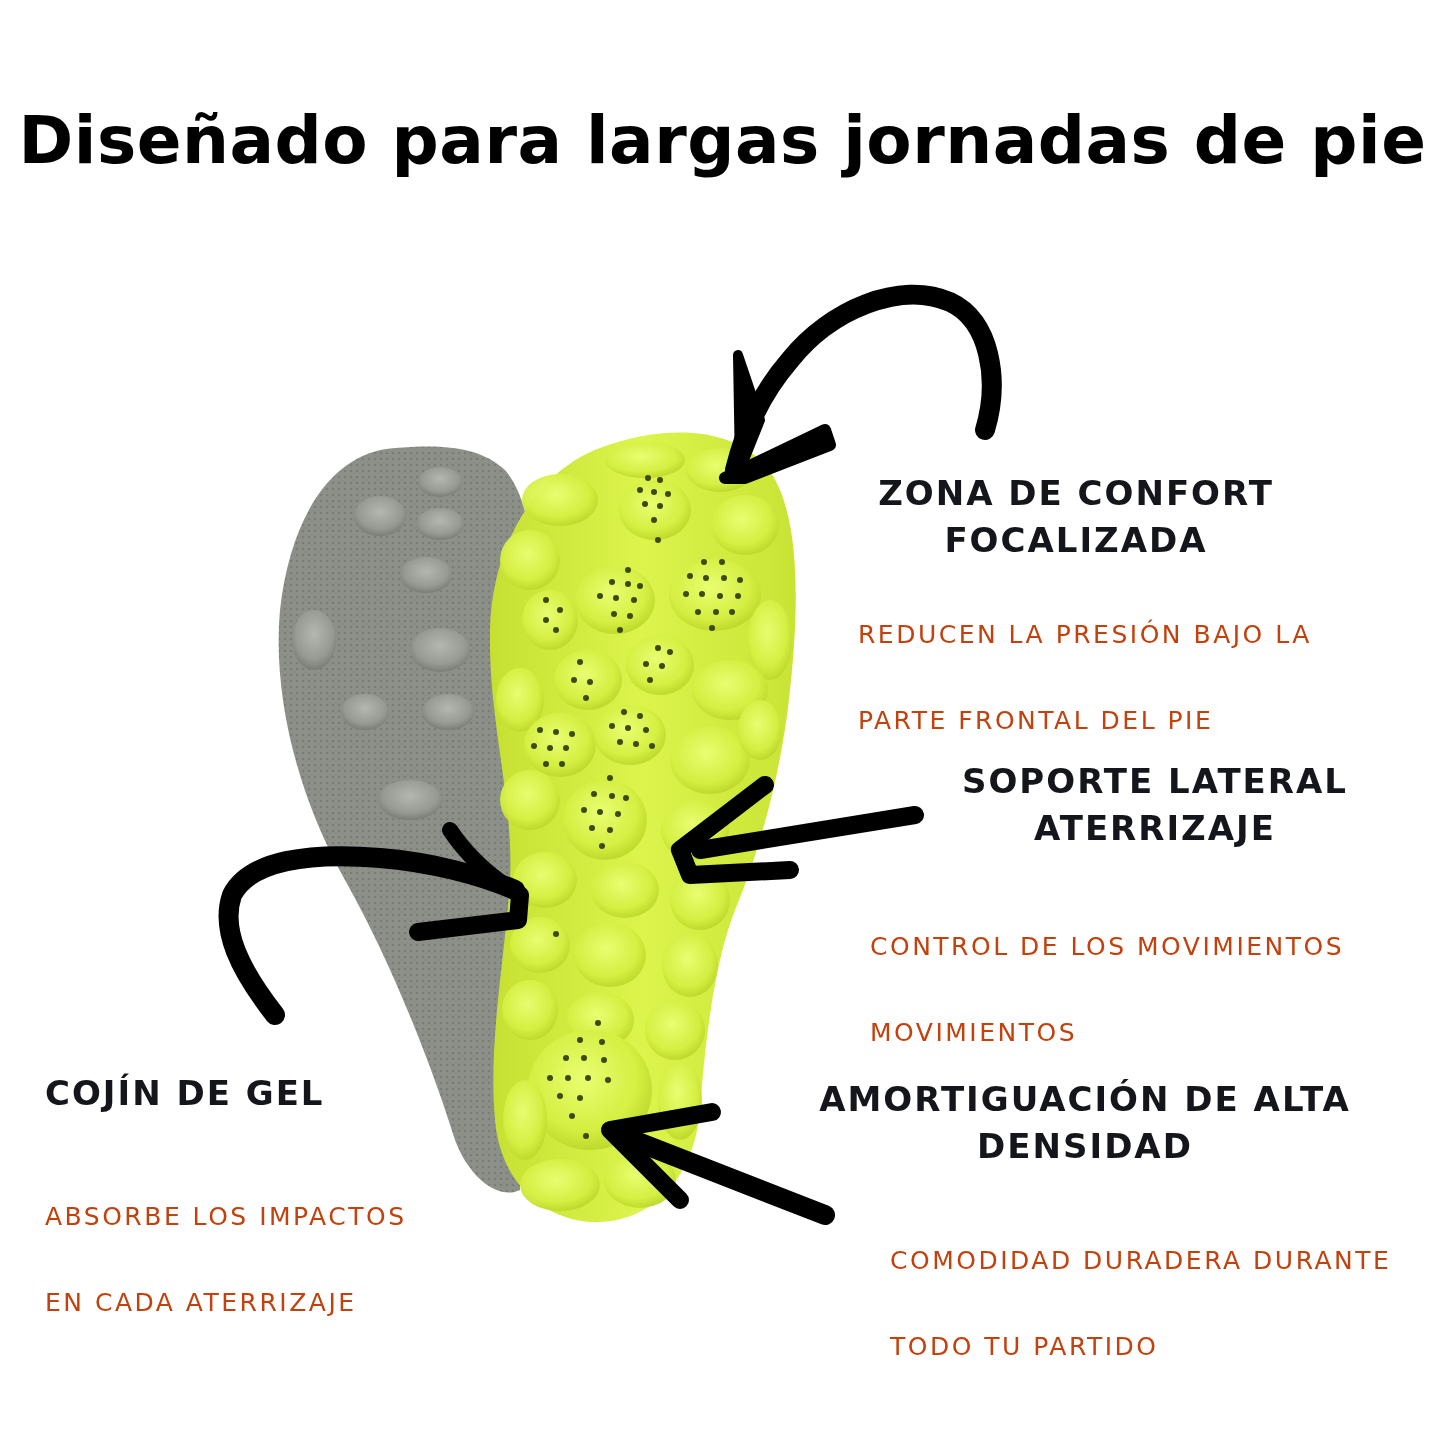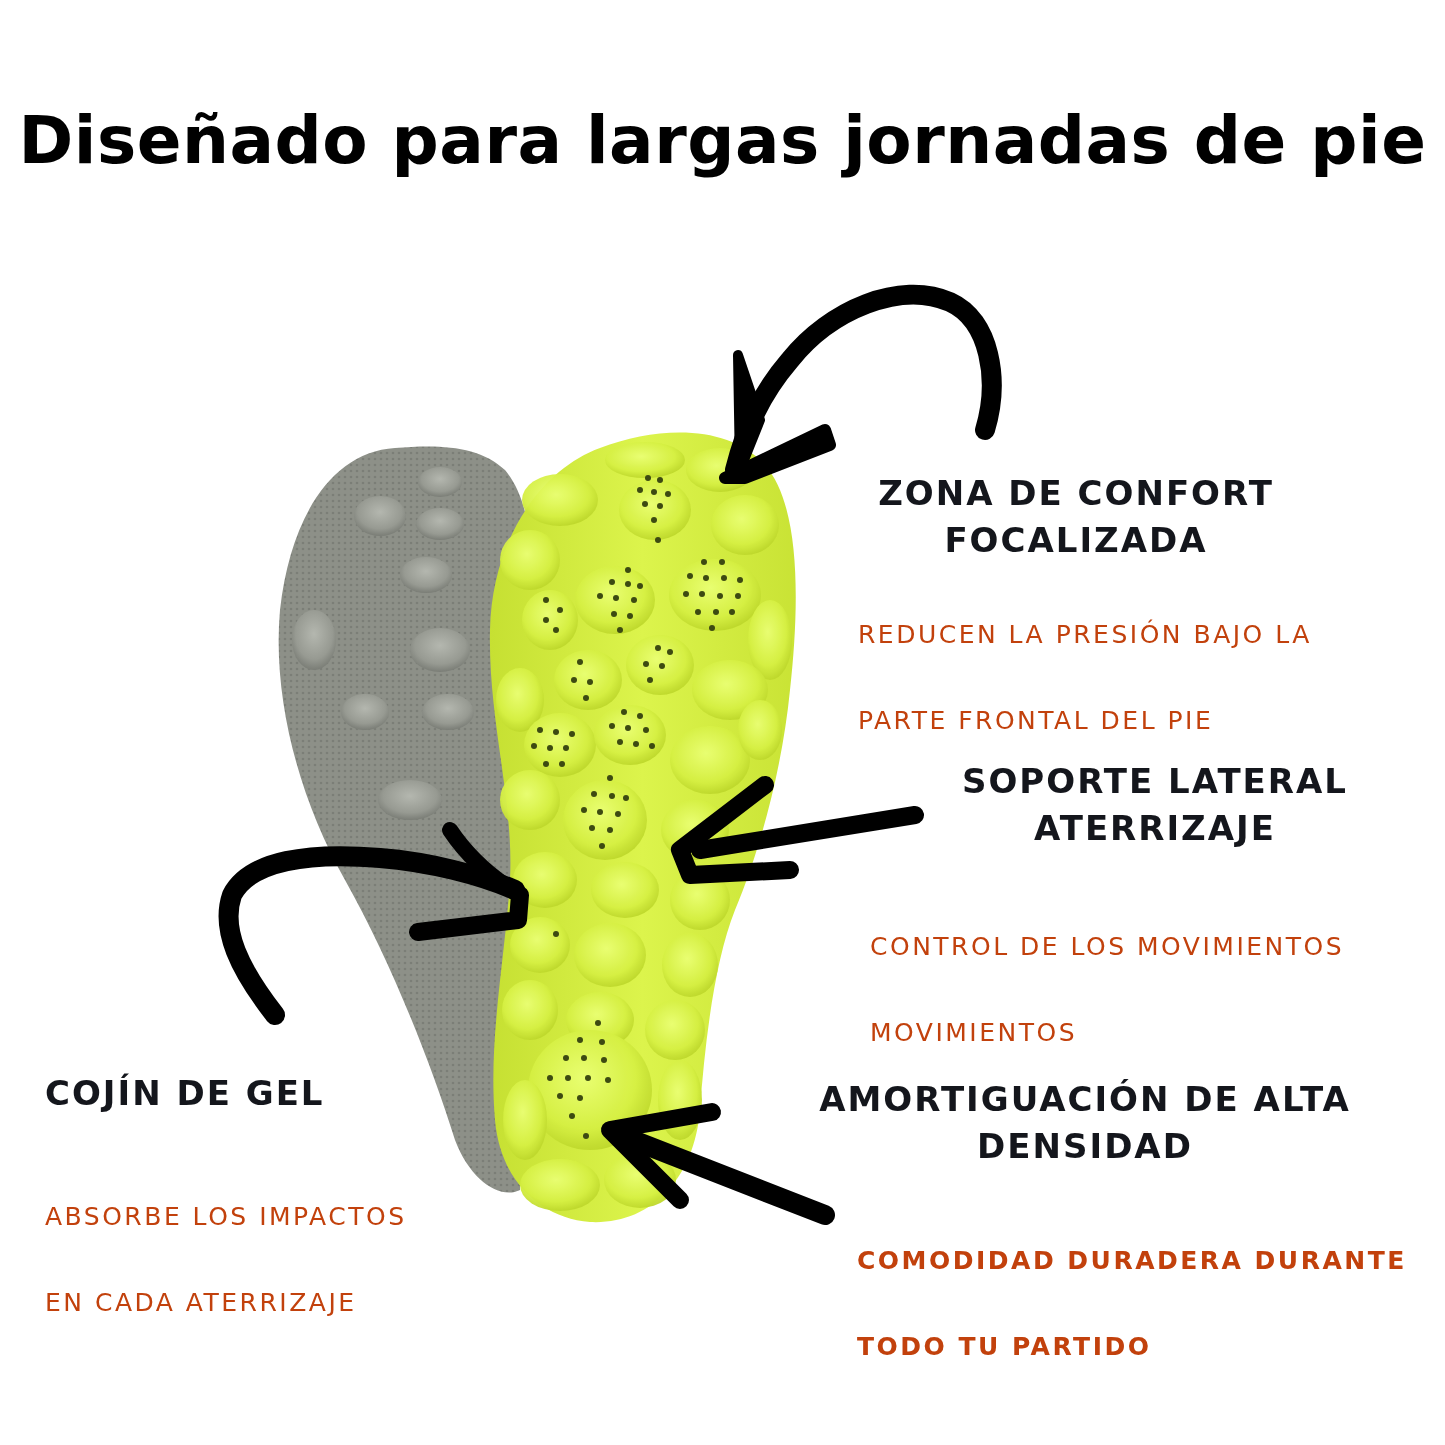--- a/index.html
+++ b/index.html
@@ -241,16 +241,16 @@
 </div>
 <div class="feature-desc" style="left:45px; top:1152px;">
   <div>ABSORBE LOS IMPACTOS</div>
   <div>EN CADA ATERRIZAJE</div>
 </div>
 
 <div class="feature-title" style="left:760px; top:1076px; width:650px;">
   <div>AMORTIGUACIÓN DE ALTA</div>
   <div>DENSIDAD</div>
 </div>
-<div class="feature-desc" style="left:857px; top:1196px;font-weight:bold;">
+<div class="feature-desc" style="left:890px; top:1196px;">
   <div>COMODIDAD DURADERA DURANTE</div>
   <div>TODO TU PARTIDO</div>
 </div>
 
 </body></html>

